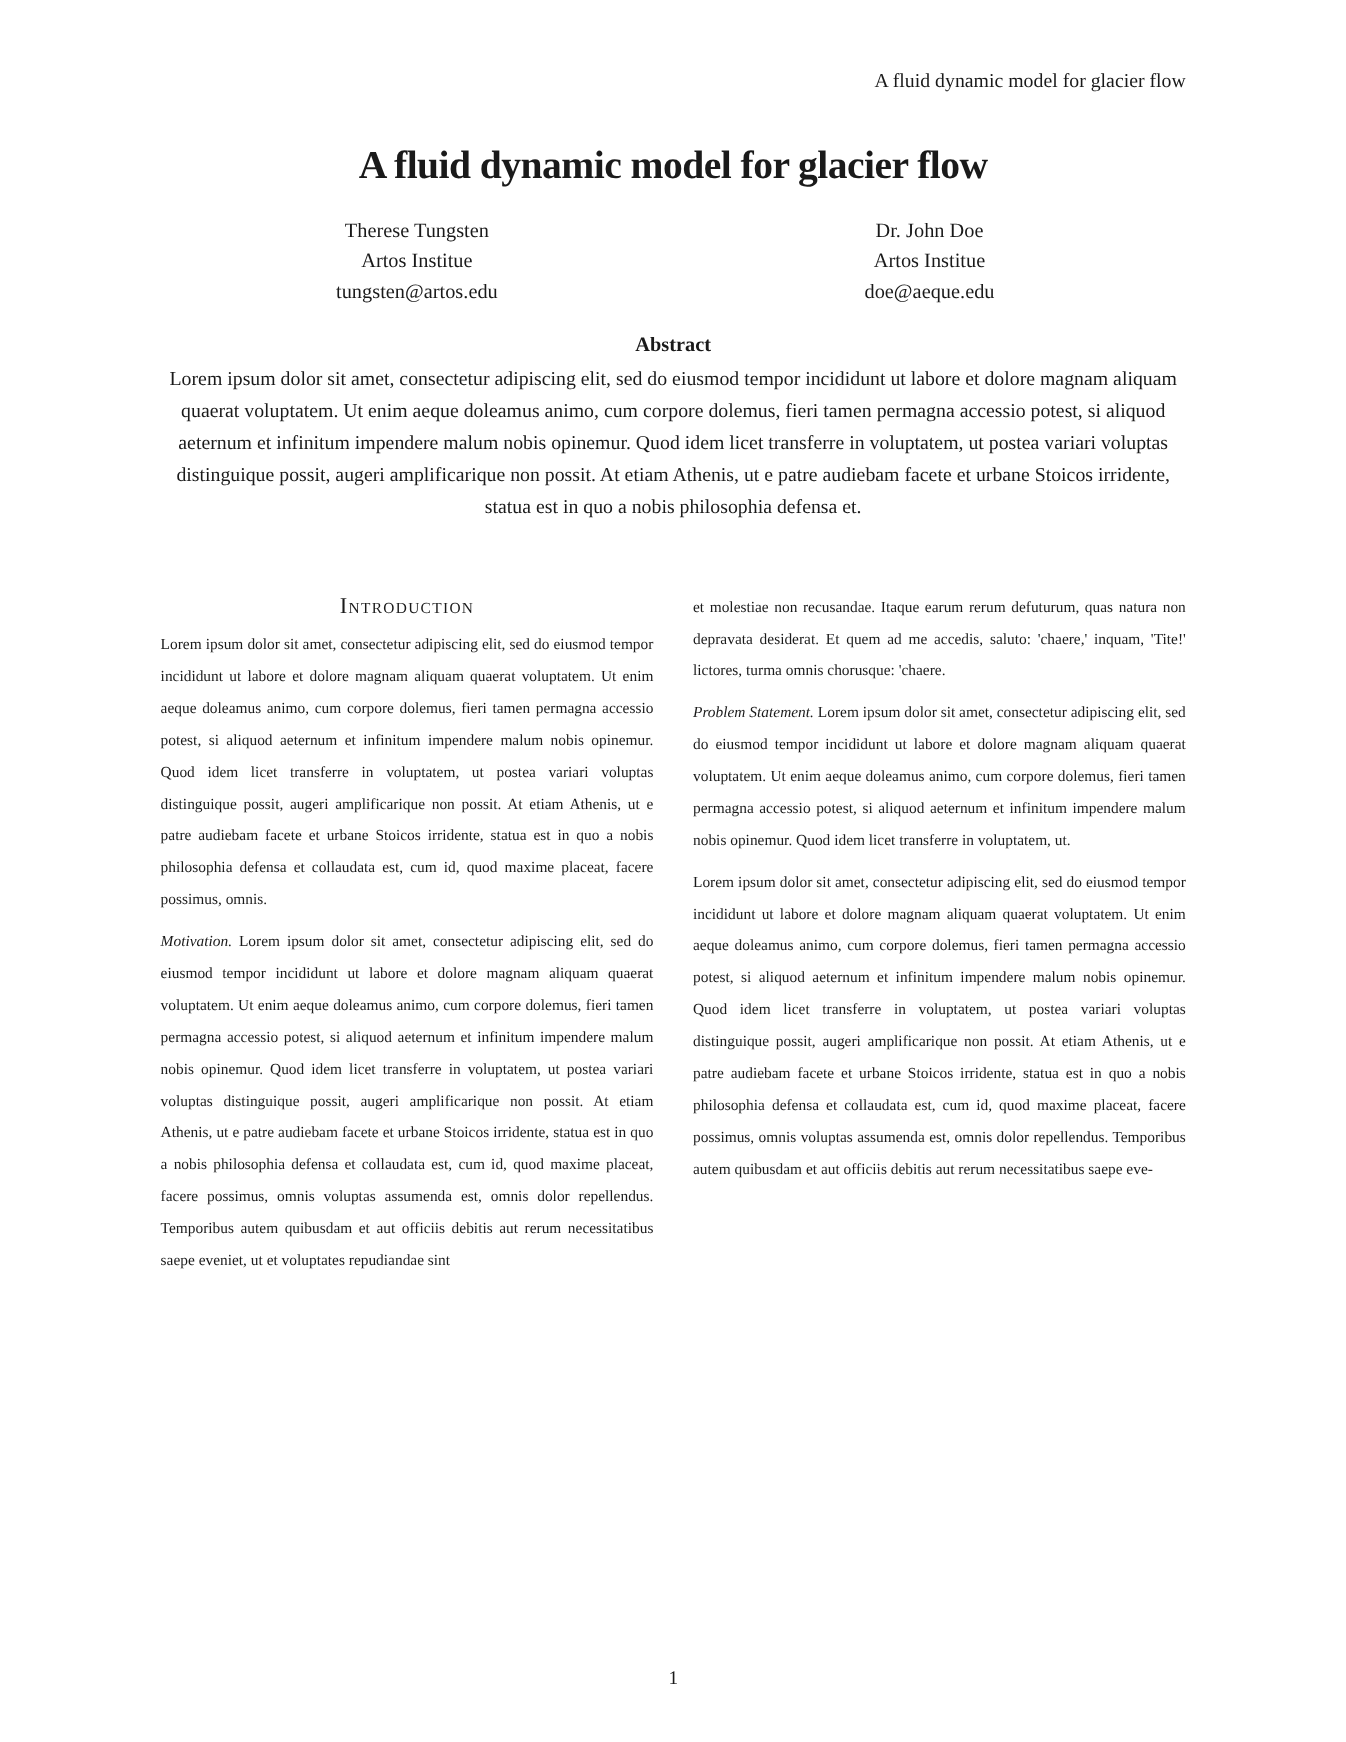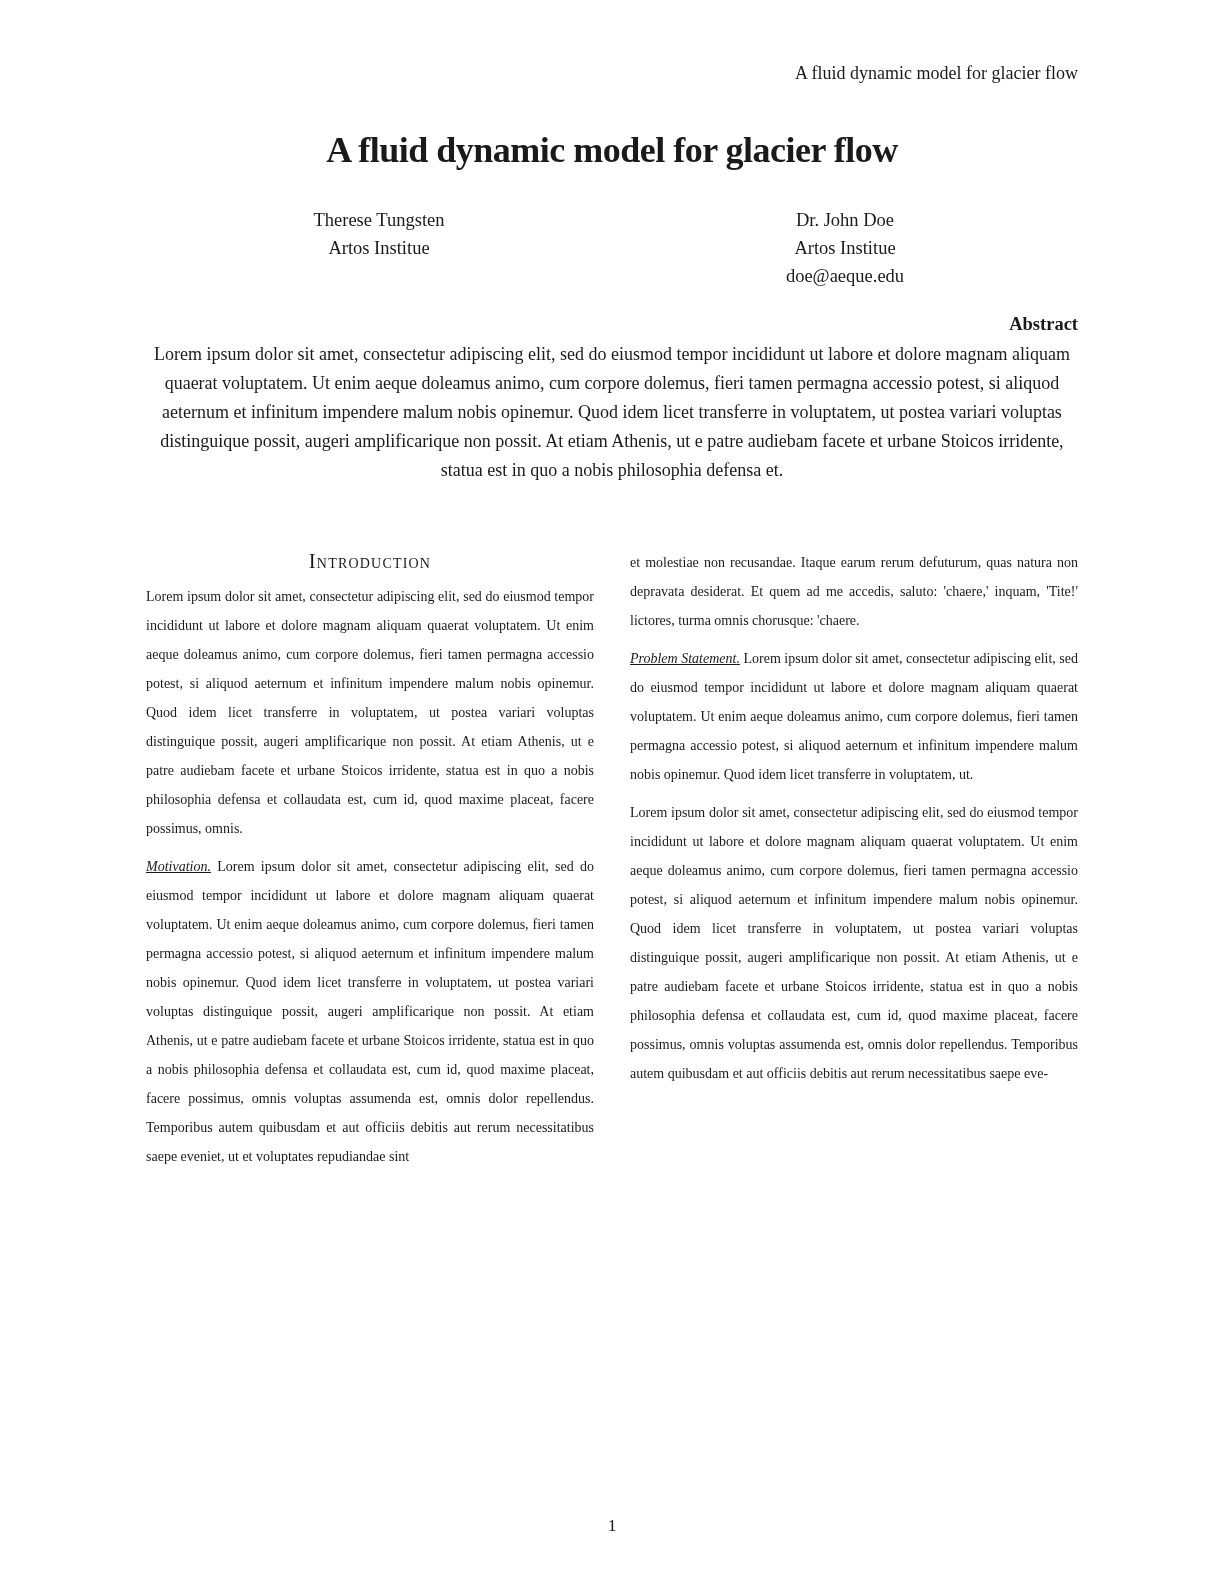--- a/index.html
+++ b/index.html
@@ -22,30 +22,30 @@
   .paper-title{
     text-align:center;
     font-size:36px;
     font-weight:bold;
     letter-spacing:-0.5px;
     margin-top:46px;
     line-height:40px;
   }
   .authors{
     display:flex;
-    margin-top:36px;
+    margin-top:26px;
   }
   .author{
     flex:1 1 0;
     text-align:center;
     font-size:18.5px;
     line-height:28px;
   }
   .abstract-heading{
-    text-align:right;
+    text-align:center;
     font-weight:bold;
     font-size:18.5px;
     margin-top:22px;
     line-height:24px;
   }
   .abstract-text{
     text-align:center;
     font-size:18px;
     line-height:29px;
     margin-top:4px;
@@ -74,21 +74,20 @@
   }
   .body-par{
     font-size:14px;
     line-height:29px;
     text-align:justify;
     margin:0 0 9px 0;
     hyphens:auto;
   }
   .runin{
     font-style:italic;
-    text-decoration:underline;
   }
   .page-number{
     position:absolute;
     left:0;right:0;
     bottom:48px;
     text-align:center;
     font-size:17.5px;
   }
 </style>
 </head>
@@ -97,20 +96,21 @@
 <div class="page">
 
   <div class="running-head">A fluid dynamic model for glacier flow</div>
 
   <h1 class="paper-title" style="margin-bottom:0;">A fluid dynamic model for glacier flow</h1>
 
   <div class="authors">
     <div class="author">
       <div>Therese Tungsten</div>
       <div>Artos Institue</div>
+      <div>tungsten@artos.edu</div>
     </div>
     <div class="author">
       <div>Dr. John Doe</div>
       <div>Artos Institue</div>
       <div>doe@aeque.edu</div>
     </div>
   </div>
 
   <div class="abstract-heading">Abstract</div>
 

